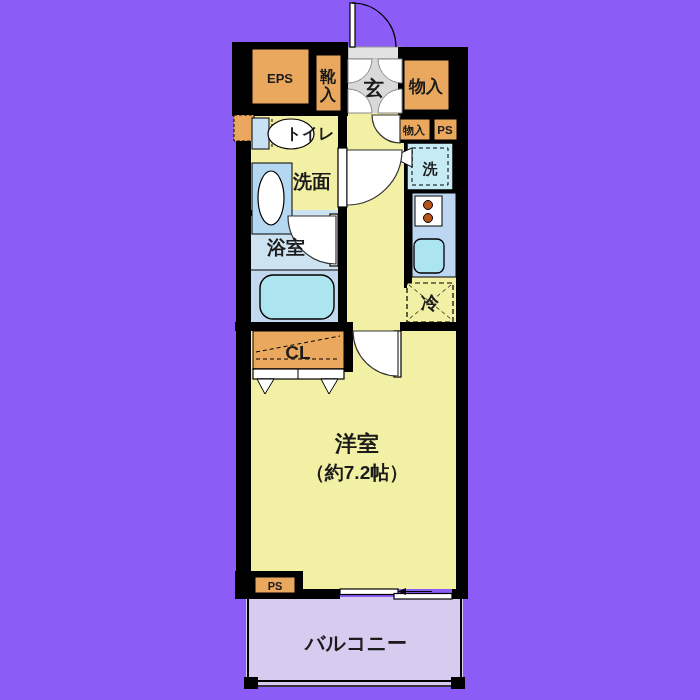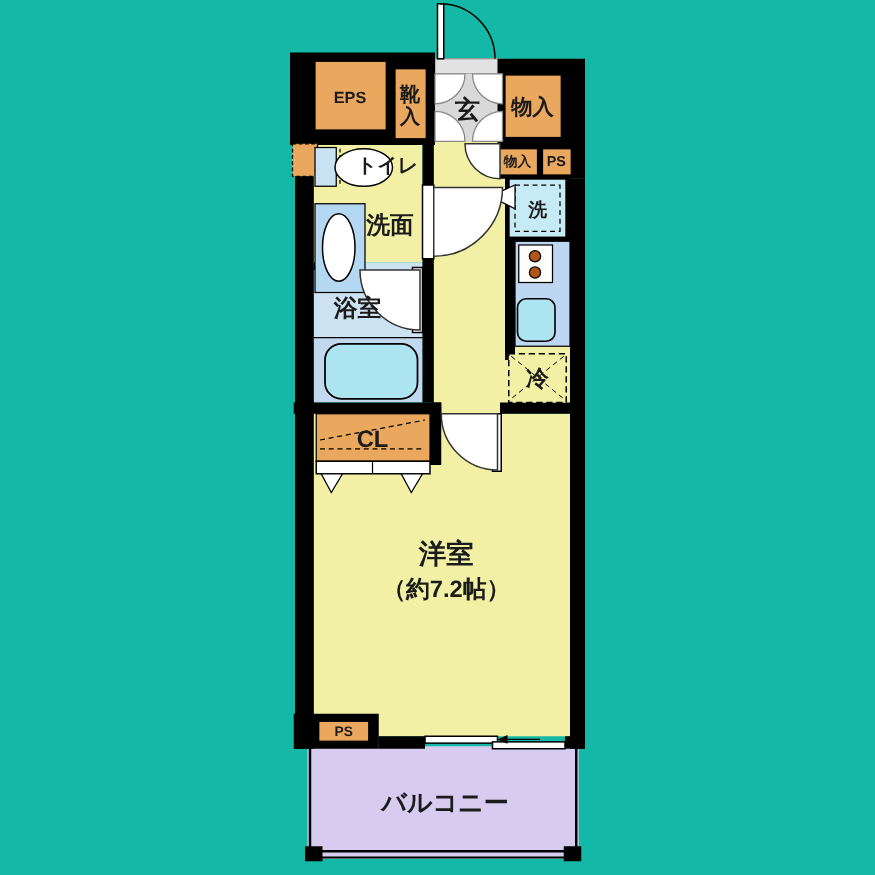--- a/index.html
+++ b/index.html
@@ -1,16 +1,16 @@
 <!DOCTYPE html>
 <html><head>
 <meta charset="utf-8">
 <style>
   html,body{margin:0;padding:0;background:#ffffff;}
-  #stage{position:relative;width:700px;height:700px;background:#14b8a6;overflow:hidden;}
+  #stage{position:relative;width:700px;height:700px;background:#8b5cf6;overflow:hidden;}
   svg{position:absolute;left:0;top:0;}
   .label{font-family:"Liberation Sans",sans-serif;font-weight:bold;fill:#1b1b1b;
          text-anchor:middle;dominant-baseline:central;}
   .wall{fill:#000000;}
   .orange{fill:#E9A85E;stroke:#000;stroke-width:1;}
   .fan{fill:#ffffff;stroke:#333;stroke-width:1.2;}
   .panel{fill:#ffffff;stroke:#000;stroke-width:1.2;}
   .gfan{fill:#ffffff;stroke:#888;stroke-width:1;}
 </style>
 </head>

